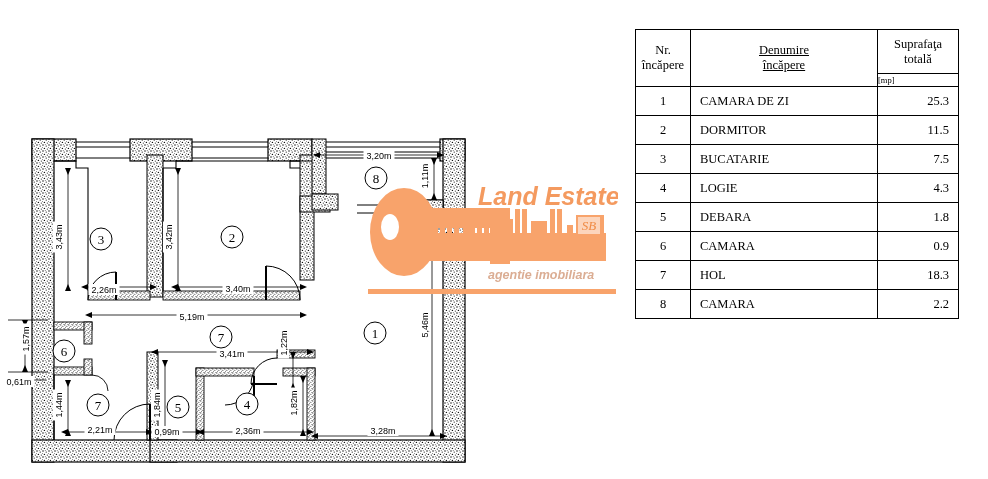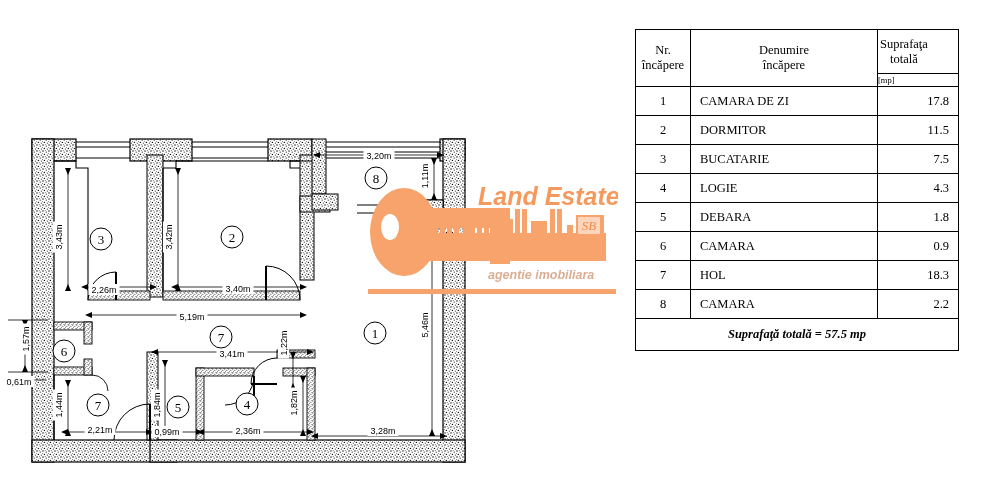--- a/index.html
+++ b/index.html
@@ -76,21 +76,21 @@
   }
   .hdr-sup-wrap {
     display: flex;
     flex-direction: column;
     height: 100%;
   }
   .hdr-sup-main {
     flex: 1 1 auto;
     display: flex;
     align-items: center;
-    justify-content: flex-start;
+    justify-content: center;
     line-height: 1.22;
     padding: 2px 2px 0 2px;
   }
   .hdr-sup-unit {
     border-top: 1.3px solid #000;
     font-size: 8.5px;
     text-align: left;
     padding: 1px 0 1px 0;
   }
   tr.data-row td { height: 28px; }
@@ -391,42 +391,42 @@
 </div>
 
 <div id="room-table-panel">
   <table class="room-table">
     <thead>
       <tr>
         <th class="col-nr hdr-cell">
           <div>Nr.</div>
           <div>încăpere</div>
         </th>
-        <th class="col-den hdr-cell" style="text-align:center; padding-left:0 !important;">
+        <th class="col-den hdr-cell" style="text-align:center; padding-left:0 !important;text-decoration:underline;">
           <div>Denumire</div>
           <div>încăpere</div>
         </th>
         <th class="col-sup hdr-cell" style="padding-right:0 !important;">
           <div class="hdr-sup-wrap">
             <div class="hdr-sup-main">
               <div>
                 <div>Suprafaţa</div>
                 <div>totală</div>
               </div>
             </div>
             <div class="hdr-sup-unit">[mp]</div>
           </div>
         </th>
       </tr>
     </thead>
     <tbody id="table-body">
         <tr class="data-row">
           <td class="col-nr">1</td>
           <td class="col-den">CAMARA DE ZI</td>
-          <td class="col-sup">17.8</td>
+          <td class="col-sup">25.3</td>
         </tr>
         <tr class="data-row">
           <td class="col-nr">2</td>
           <td class="col-den">DORMITOR</td>
           <td class="col-sup">11.5</td>
         </tr>
         <tr class="data-row">
           <td class="col-nr">3</td>
           <td class="col-den">BUCATARIE</td>
           <td class="col-sup">7.5</td>
@@ -449,18 +449,15 @@
         <tr class="data-row">
           <td class="col-nr">7</td>
           <td class="col-den">HOL</td>
           <td class="col-sup">18.3</td>
         </tr>
         <tr class="data-row">
           <td class="col-nr">8</td>
           <td class="col-den">CAMARA</td>
           <td class="col-sup">2.2</td>
         </tr>
-        <tr class="total-row">
-          <td class="" colspan="3">Suprafaţă totală = 57.5 mp</td>
-        </tr>
       </tbody>
   </table>
 </div>
 
 </body></html>

